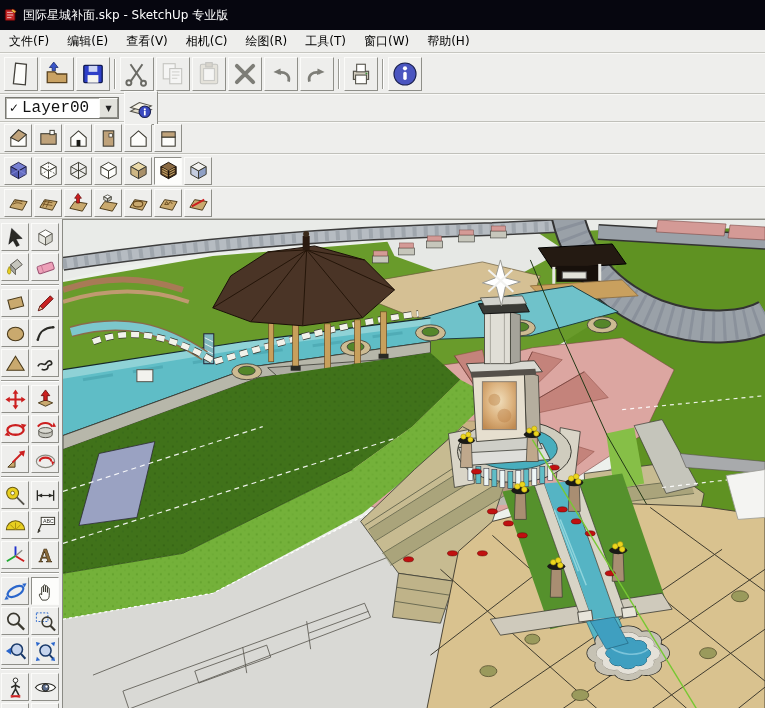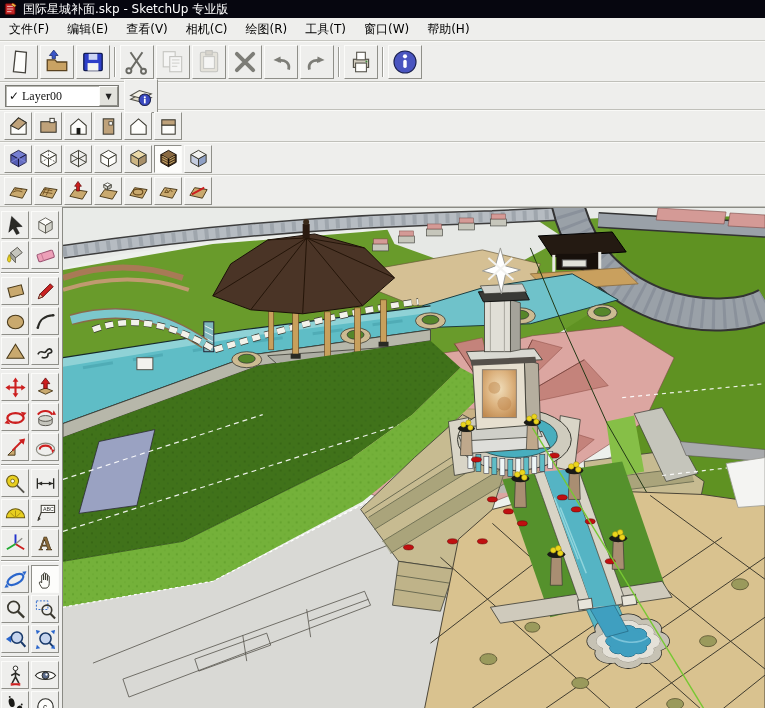--- a/index.html
+++ b/index.html
@@ -1,19 +1,19 @@
 <!DOCTYPE html>
 <html><head>
 <meta charset="utf-8">
 <style>
   html,body{margin:0;padding:0;}
   body{width:765px;height:708px;overflow:hidden;background:#eeeeec;
        font-family:"DejaVu Sans","Liberation Sans",sans-serif;font-size:12px;
        -webkit-font-smoothing:antialiased;}
-  .titlebar{height:18px;background:#06060f;color:#fff;display:flex;align-items:center;padding:0 4px;}
+  .titlebar{height:30px;background:#06060f;color:#fff;display:flex;align-items:center;padding:0 4px;}
   .titlebar .appicon{width:14px;height:14px;margin-right:5px;display:flex;}
   .titlebar .title{font-size:12px;white-space:nowrap;}
   .menubar{height:22px;background:#eeeeec;border-bottom:1px solid #c6c6c0;display:flex;align-items:center;}
   .menu-item{padding:0 9px;line-height:22px;color:#000000;cursor:default;}
   .tbrow{background:#eeeeec;display:flex;align-items:center;padding-left:3px;
          border-top:1px solid #f9f9f7;border-bottom:1px solid #c0c0ba;}
   .row-std{height:39px;}
   .row-layer{height:26px;}
   .row-views{height:30px;}
   .row-face{height:31px;}
@@ -23,21 +23,21 @@
   .tbtn.lg{width:34px;height:34px;}
   .tbtn.sm{width:28px;height:28px;}
   .tbtn.pressed{border-color:#8f8f89 #fbfbf9 #fbfbf9 #8f8f89;background:#fdfdfb;}
   .tbtn.disabled svg{opacity:.42;}
   .tbtn svg{width:26px;height:26px;display:block;}
   .tbtn.sm svg{width:23px;height:23px;}
   .sep{width:0;height:30px;border-left:1px solid #9a9a94;border-right:1px solid #fff;margin:0 3px;}
   .combo{height:20px;background:#fff;border:1px solid #7a7a74;box-shadow:inset 1px 1px 0 #b8b8b2;
          display:flex;align-items:center;width:112px;margin:0 4px 0 2px;}
   .chk{width:16px;text-align:center;color:#111;font-weight:bold;}
-  .combo-text{flex:1;font-family:Liberation Serif, serif;font-size:12px;color:#111;}
+  .combo-text{flex:1;font-family:Liberation Mono, monospace;font-size:16px;color:#111;}
   .combo-btn{width:17px;height:18px;background:#e2e2dc;border:1px solid;border-color:#fbfbf9 #8f8f89 #8f8f89 #fbfbf9;
              display:flex;align-items:center;justify-content:center;font-size:8px;color:#222;}
   .main{display:flex;height:512px;}
   .palette{width:62px;background:#eeeeec;border-right:1px solid #8a8a84;display:flex;flex-wrap:wrap;
            align-content:flex-start;padding-top:3px;overflow:hidden;}
   .pbtn{width:28px;height:28px;border:1px solid;border-color:#fbfbf9 #8f8f89 #8f8f89 #fbfbf9;background:#eeeeec;
         display:flex;align-items:center;justify-content:center;margin:1px;box-sizing:border-box;}
   .pbtn.pressed{border-color:#8f8f89 #fbfbf9 #fbfbf9 #8f8f89;background:#fdfdfb;}
   .pbtn svg{width:23px;height:23px;display:block;}
   .hsep{width:58px;height:0;border-top:1px solid #9a9a94;border-bottom:1px solid #fff;margin:2px 1px;}

